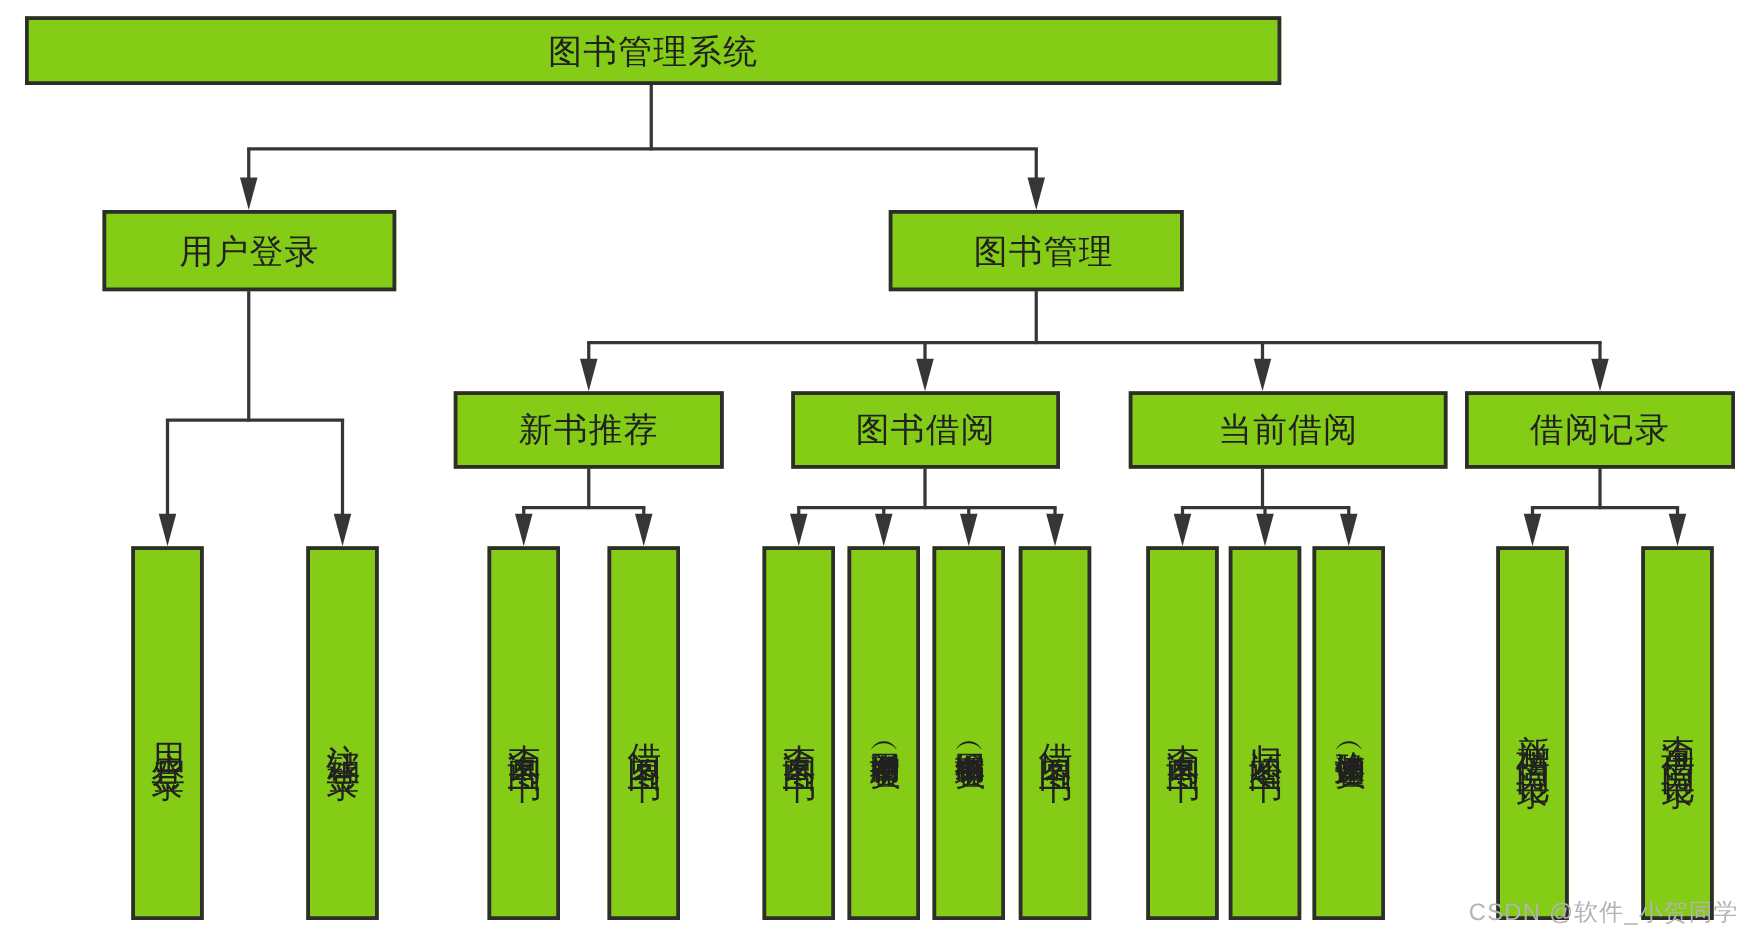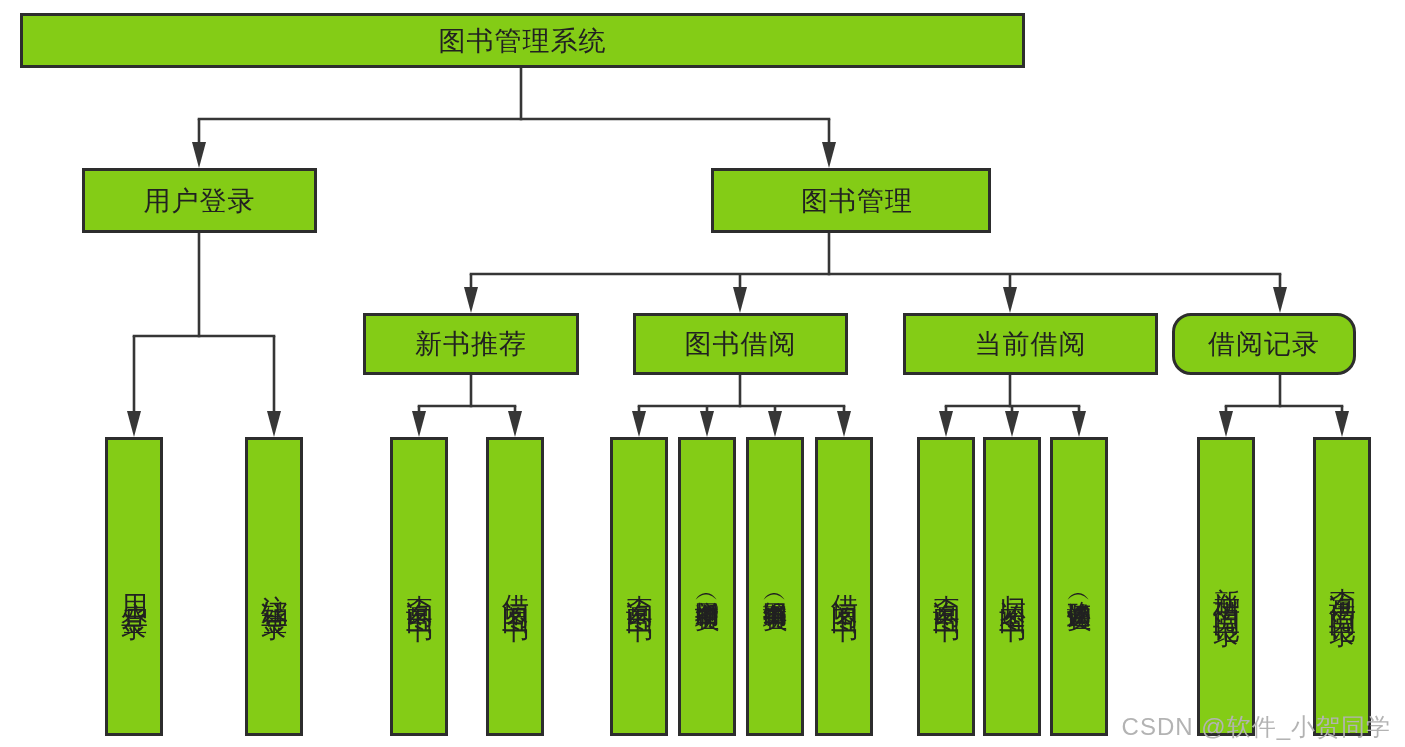--- a/index.html
+++ b/index.html
@@ -39,21 +39,21 @@
     letter-spacing:7px;
     line-height:1;
   }
   .leaf.long .v{
     font-size:24px;
     letter-spacing:1px;
   }
   .watermark{
     position:absolute;
     right:14px;bottom:4px;
-    font-size:24px;
+    font-size:19px;
     letter-spacing:1px;
     color:var(--wm);
     z-index:5;
     white-space:nowrap;
   }
 </style>
 </head>
 <body>
 
 <div class="stage">
@@ -109,26 +109,26 @@
       <polygon points="1072,411 1086,411 1079,437" fill="#363636"></polygon>
       <line x1="1226" y1="406" x2="1226" y2="415" stroke="#363636" stroke-width="2.6"></line>
       <polygon points="1219,411 1233,411 1226,437" fill="#363636"></polygon>
       <line x1="1342" y1="406" x2="1342" y2="415" stroke="#363636" stroke-width="2.6"></line>
       <polygon points="1335,411 1349,411 1342,437" fill="#363636"></polygon>
     </svg>
 
   <div class="box root hlabel">图书管理系统</div>
 
   <div class="box lvl2 hlabel" style="left:82px;width:235px;">用户登录</div>
-  <div class="box lvl2 hlabel" style="left:711px;width:280px;padding-left:12px;">图书管理</div>
+  <div class="box lvl2 hlabel" style="left:711px;width:236px;padding-left:12px;">图书管理</div>
 
   <div class="box lvl3 hlabel" style="left:633px;width:215px;">图书借阅</div>
   <div class="box lvl3 hlabel" style="left:363px;width:216px;">新书推荐</div>
   <div class="box lvl3 hlabel" style="left:903px;width:255px;">当前借阅</div>
-  <div class="box lvl3 hlabel" style="left:1172px;width:184px;border-radius:19px;">借阅记录</div>
+  <div class="box lvl3 hlabel" style="left:1172px;width:216px;">借阅记录</div>
 
   <div class="box leaf" style="left:105px;">
       <span class="v">用户登录</span>
     </div>
   <div class="box leaf" style="left:245px;">
       <span class="v">注销登录</span>
     </div>
 
   <div class="box leaf" style="left:390px;">
       <span class="v">查询图书</span>

